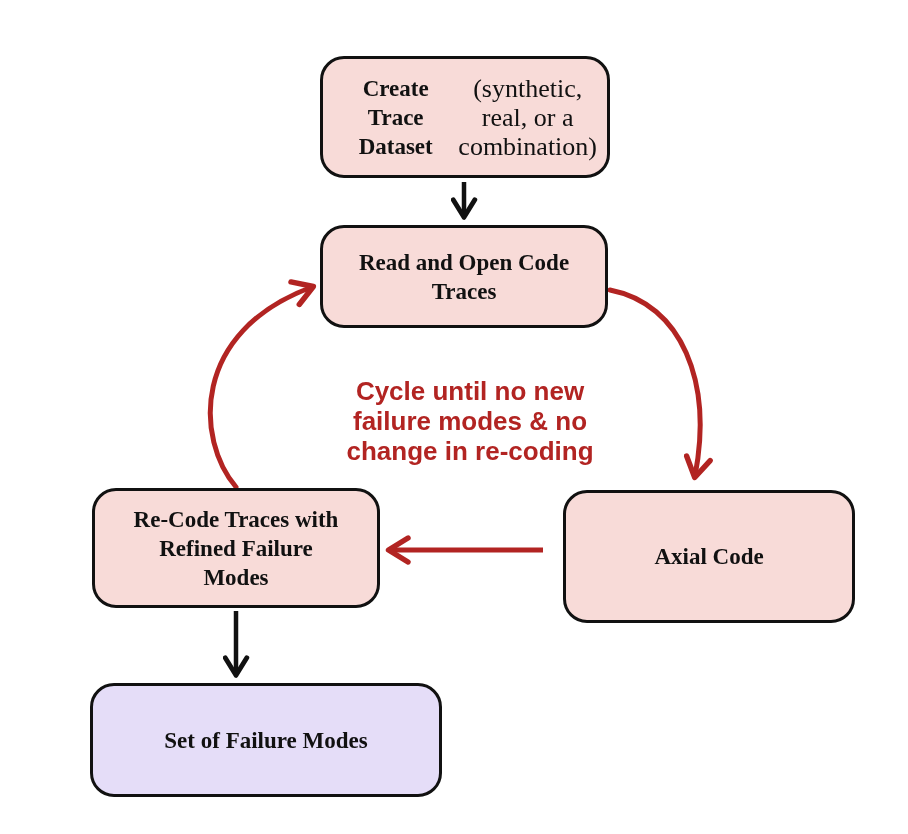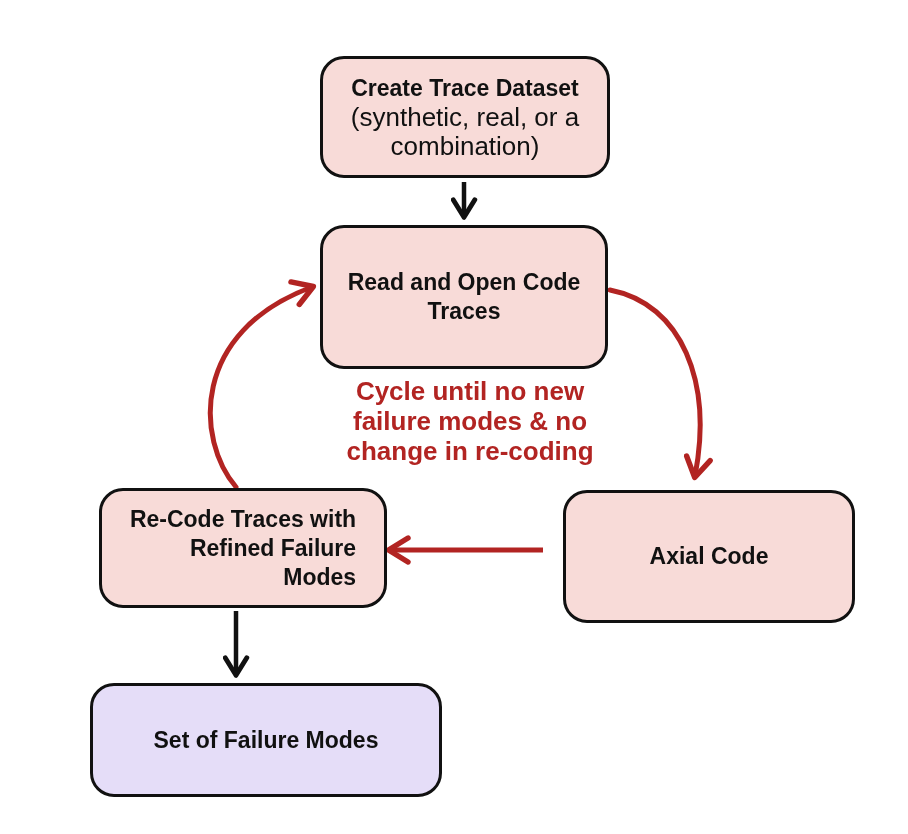--- a/index.html
+++ b/index.html
@@ -26,43 +26,44 @@
     position:absolute;left:0;top:0;width:908px;height:834px;
     pointer-events:none;
   }
   .node{
     position:absolute;
     box-sizing:border-box;
     background:var(--node-fill);
     border:3px solid var(--border);
     border-radius:24px;
     display:flex;
-    flex-direction:column;
+    flex-direction:row;
     align-items:center;
     justify-content:center;
     text-align:center;
     padding:6px 10px;
+    font-family:Liberation Serif, serif;
   }
   .node.result{background:var(--result-fill);}
   .node-title{
     font-weight:700;
     font-size:23px;
     line-height:29px;
     white-space:pre-line;
   }
   .node-body{
     font-weight:400;
     font-size:26px;
     line-height:29px;
     white-space:pre-line;
   }
   #node-create  { left:320px; top:56px;  width:290px; height:122px; }
-  #node-read    { left:320px; top:225px; width:288px; height:144px; }
+  #node-read    { left:320px; top:225px; width:288px; height:103px; }
   #node-axial   { left:563px; top:490px; width:292px; height:133px; }
-  #node-recode  { left:99px;  top:488px; width:288px; height:120px;text-align:right; }
+  #node-recode  { left:92px;  top:488px; width:288px; height:120px; }
   #node-failure { left:90px;  top:683px; width:352px; height:114px; }
   .cycle-label{
     position:absolute;
     left:338px; top:376px; width:264px;
     text-align:center;
     color:var(--accent-red);
     font-weight:700;
     font-size:26px;
     line-height:30px;
     white-space:pre-line;

